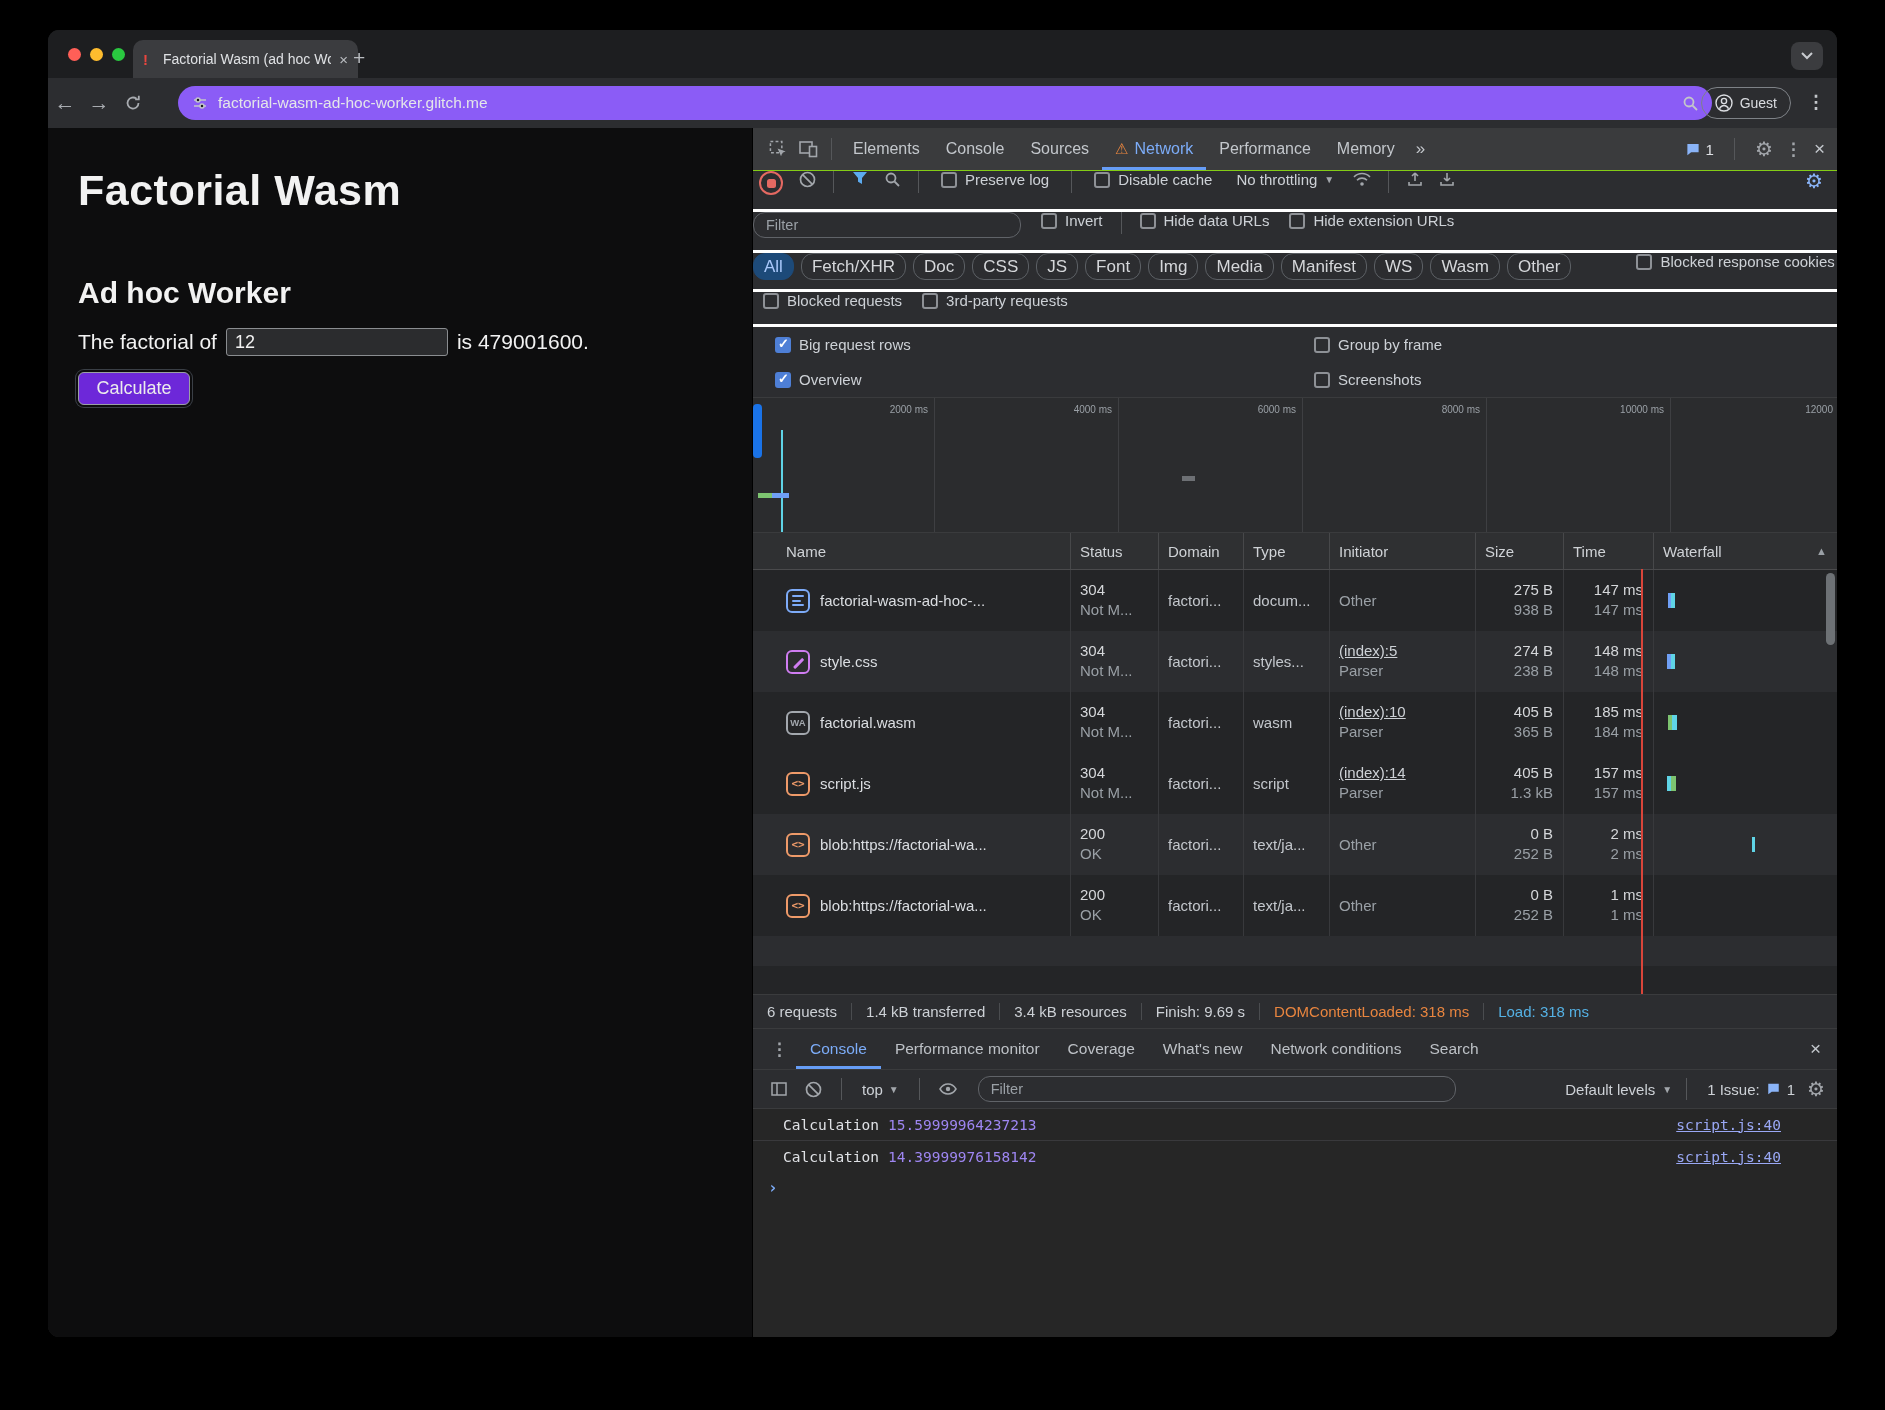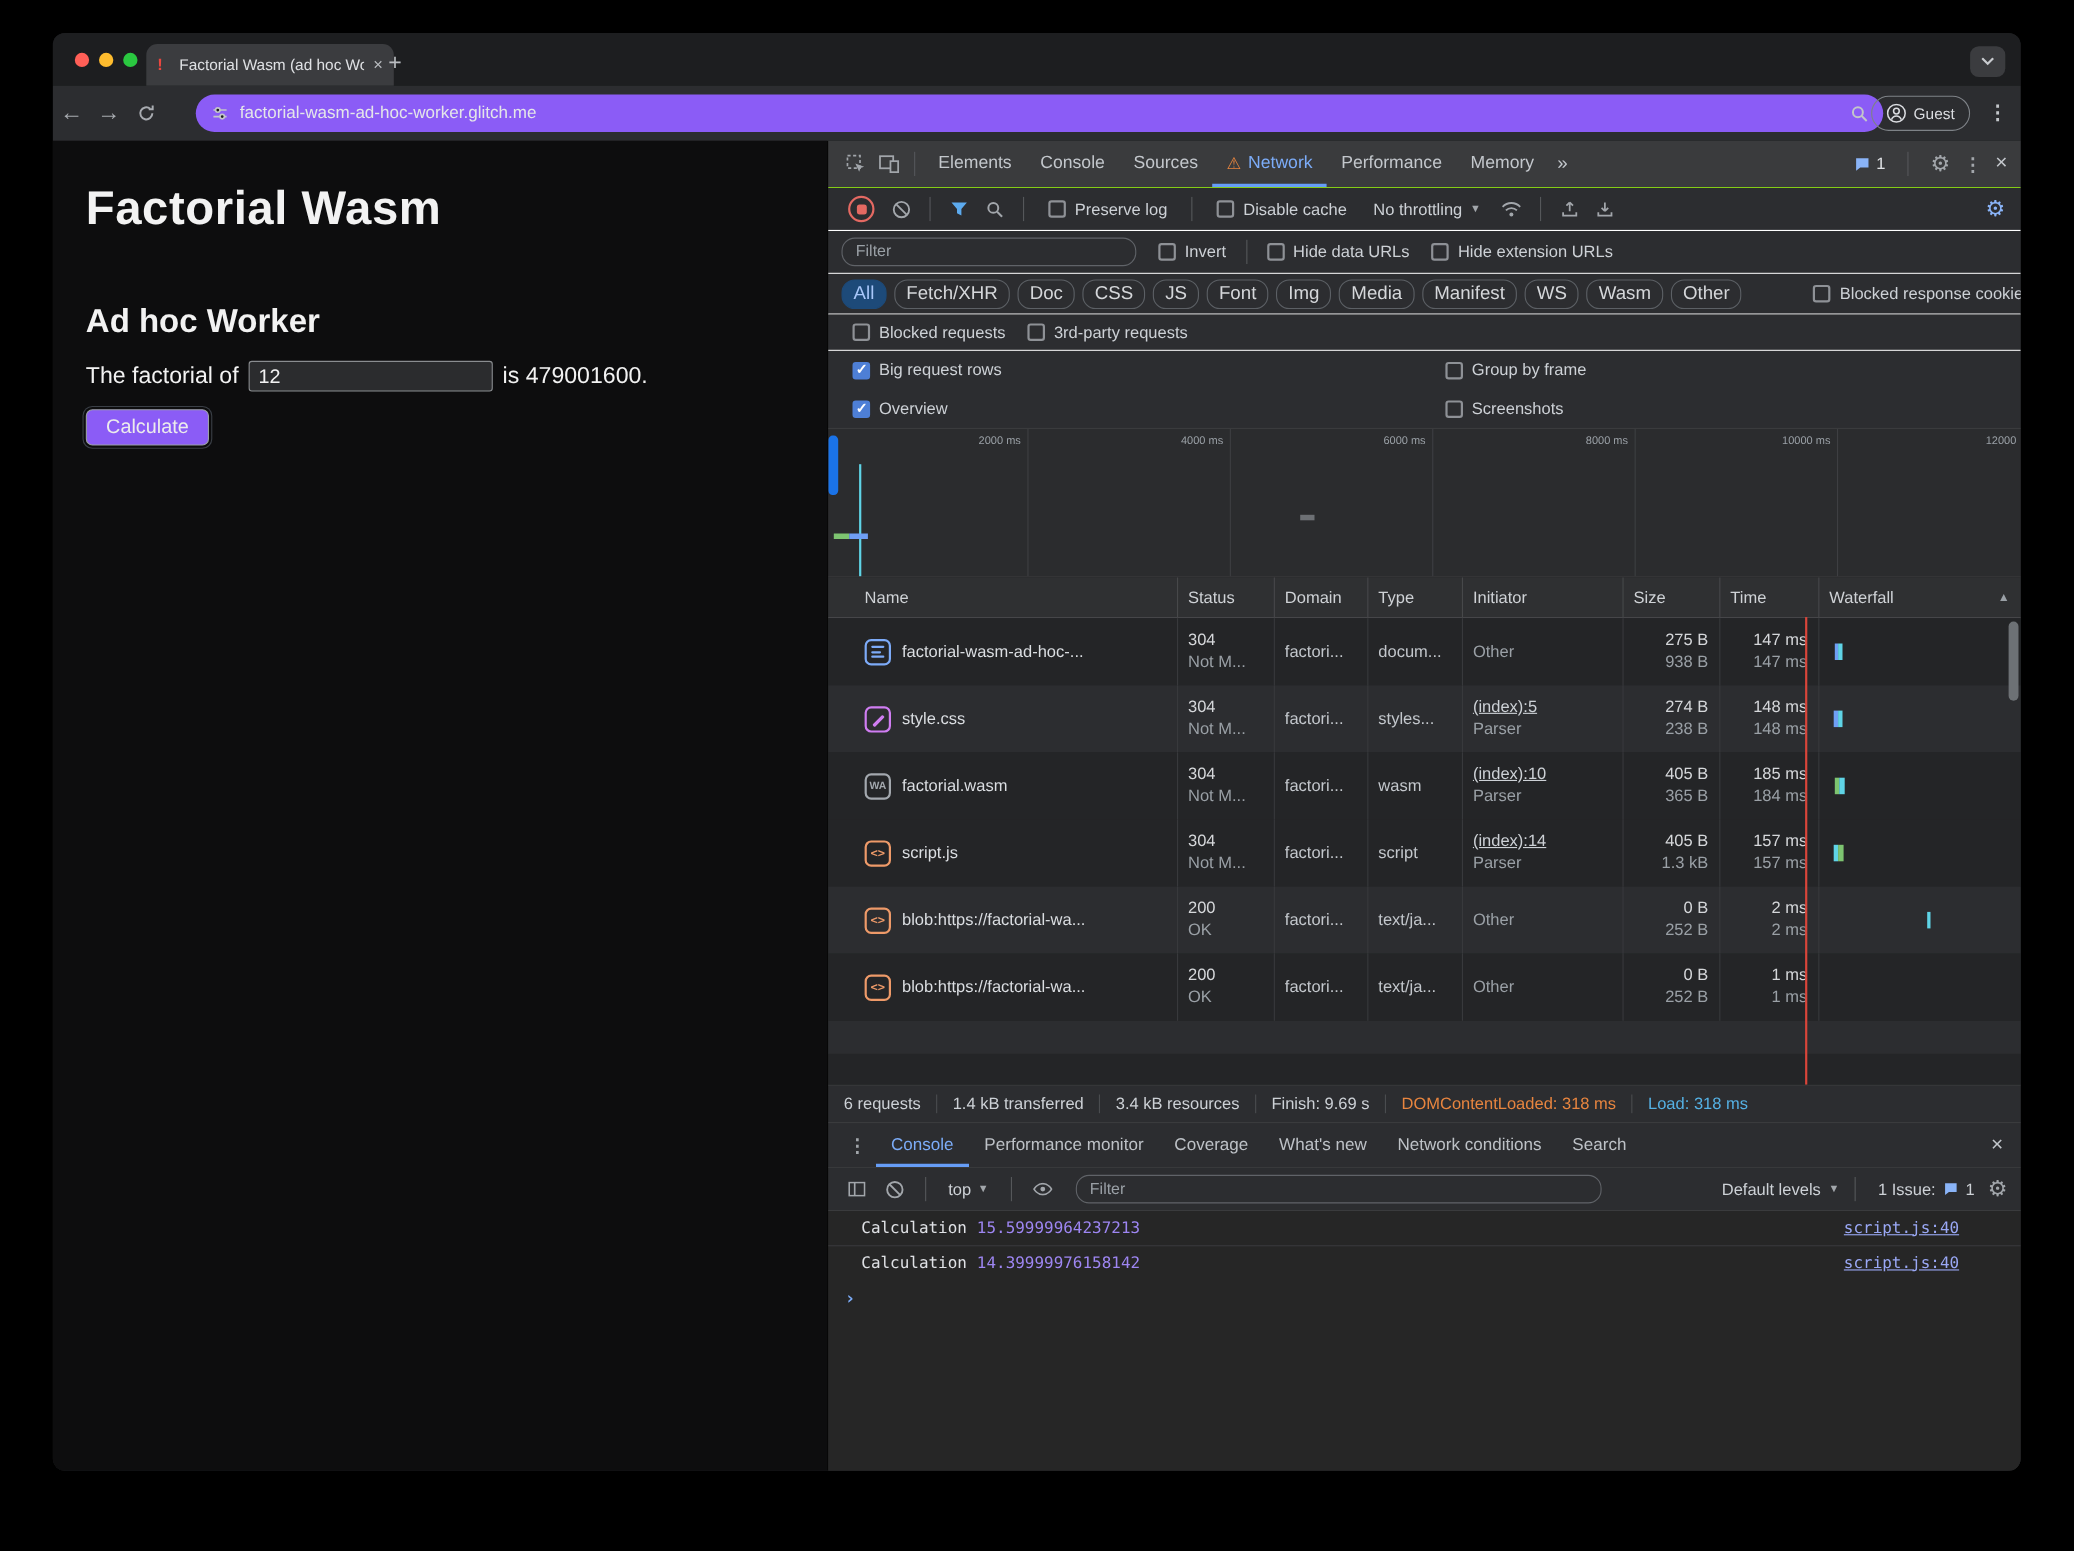--- a/index.html
+++ b/index.html
@@ -30,42 +30,42 @@
   .navdots{position:absolute;right:12px;top:13px;color:#c3c6ca;font-size:18px;font-weight:bold;}
   
   .content{display:flex;height:1209px;}
   .page{width:705px;background:#0d0d0e;position:relative;color:#f2f2f2;}
   .page h1{margin:0;position:absolute;left:30px;top:38px;font-size:43px;letter-spacing:.5px;}
   .page h2{margin:0;position:absolute;left:30px;top:148px;font-size:30px;}
   .fact-row{position:absolute;left:30px;top:200px;font-size:21px;display:flex;align-items:center;}
   .fact-input{width:204px;height:26px;margin-left:9px;background:#2b2c2e;border:1px solid #8a8d90;
     border-radius:3px;color:#f2f2f2;font-size:18px;padding:0 8px;font-family:"Liberation Sans",sans-serif;}
   .fact-suffix{margin-left:9px;}
-  .calc-btn{position:absolute;left:30px;top:244px;width:112px;height:33px;background:#8b5cf6;
+  .calc-btn{position:absolute;left:30px;top:244px;width:112px;height:33px;background:#6d28d9;
     border:1.5px solid #9ba0a5;border-radius:6px;color:#ececec;font-size:18px;
     box-shadow:0 0 0 2px #0d0d0e,0 0 0 3px #3a3f46;font-family:"Liberation Sans",sans-serif;}
   
   .devtools{width:1084px;background:#282828;border-left:1px solid #000;display:flex;flex-direction:column;
     color:#cdd1d6;font-size:15px;}
   .dt-tabbar{height:42px;background:#3a3b3d;border-bottom:1px solid #84cc16;display:flex;align-items:center;
     padding-left:10px;}
   .dt-icobtn{width:30px;display:flex;justify-content:center;color:#a2a6ab;}
   .vdiv{width:1px;height:22px;background:#55575a;margin:0 8px;}
   .dt-tab{padding:0 13px;height:100%;display:flex;align-items:center;color:#c3c7cc;font-size:16px;gap:6px;}
   .dt-tab.active{color:#7cacf8;box-shadow:inset 0 -3px 0 #669df6;}
   .warn{color:var(--warning-orange);font-size:15px;}
   .dt-more{color:#c3c7cc;font-size:17px;padding:0 8px;}
   .dt-right{margin-left:auto;display:flex;align-items:center;padding-right:12px;gap:12px;}
   .bubble{color:#8ab4f8;display:flex;align-items:center;gap:5px;font-size:15px;}
   .bubble .cnt{color:#dfe1e5;}
   .gear{color:#a2a6ab;font-size:20px;line-height:20px;}
   .dots3{color:#a2a6ab;font-size:17px;font-weight:bold;}
   .xclose{color:#c3c7cc;font-size:19px;}
   
-  .row{display:flex;align-items:center;background:#2c2d30;border-bottom:1px solid #ffffff;padding-left:12px;}
+  .row{display:flex;align-items:flex-start;background:#2c2d30;border-bottom:3px solid #ffffff;padding-left:0;}
   .net-toolbar{height:38px;gap:4px;}
   .rec{width:20px;height:20px;border-radius:50%;border:2px solid var(--record-red);display:flex;
     align-items:center;justify-content:center;margin:0 6px;}
   .rec i{width:9px;height:9px;border-radius:2.5px;background:var(--record-red);}
   .clear-ico,.tool-ico{color:#a2a6ab;display:flex;align-items:center;justify-content:center;width:28px;}
   .funnel{color:#5caaee;}
   .cklabel{display:flex;align-items:center;gap:8px;margin:0 10px;color:#cdd1d6;white-space:nowrap;}
   .cb{width:16px;height:16px;border:2px solid #8e9196;border-radius:3px;box-sizing:border-box;flex:none;}
   .cb.on{background:var(--check-blue);border-color:var(--check-blue);position:relative;}
   .cb.on::after{content:"✓";position:absolute;left:1px;top:-3px;color:#fff;font-size:13px;font-weight:bold;}

